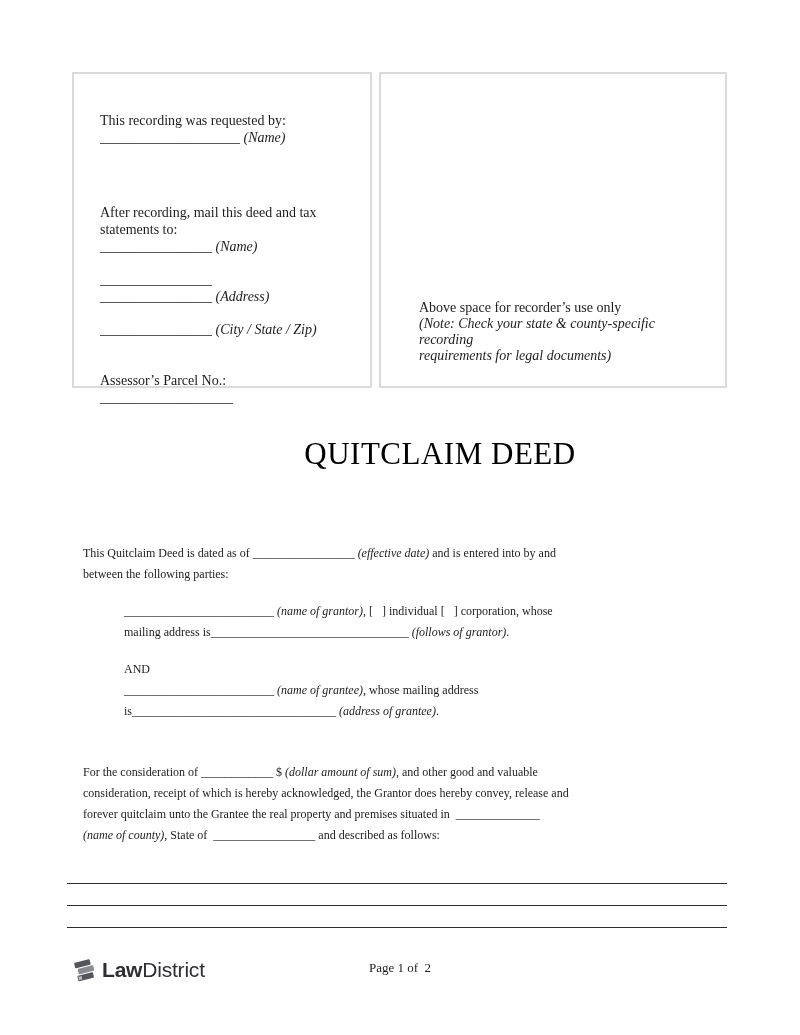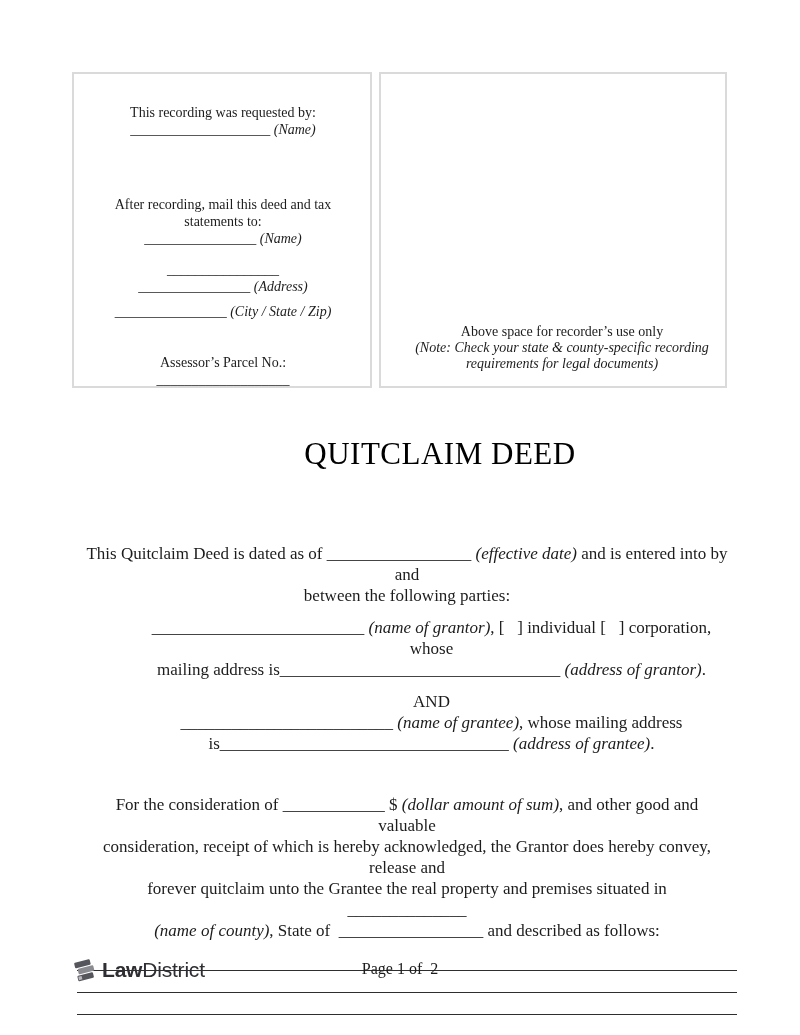--- a/index.html
+++ b/index.html
@@ -6,21 +6,21 @@
   .page{
     position:relative;
     width:800px;height:1035px;
     background:#ffffff;
     font-family:"Liberation Serif","DejaVu Serif",serif;
     color:#1c1c1c;
     overflow:hidden;
   }
   .runs, .plain{white-space:pre-wrap;}
   .it{font-style:italic;}
-  p{margin:8px;text-align:center;}
+  p{margin:16px;}
 
   
   .recorder-row{position:absolute;top:72px;left:72px;width:655px;display:flex;gap:7px;}
   .box{border:2px solid #dadada;box-sizing:border-box;height:316px;background:#fff;}
   .box-left{width:321px;padding:22px 8px 0 10px;font-size:14px;line-height:17px;}
   .box-right{width:374px;position:relative;font-size:14px;line-height:16px;}
   .box-right-inner{position:absolute;left:22px;right:4px;bottom:6px;}
 
   .f-mailto{margin-top:58px;}
   .f-address{margin-top:14px;}
@@ -28,41 +28,41 @@
   .f-parcel{margin-top:34px;}
 
   
   .doc-title{
     position:absolute;top:436px;left:0;width:100%;
     text-align:center;font-size:31px;font-weight:normal;
     letter-spacing:0.5px;color:#000000;padding-left:40px;
   }
 
   
-  .body{position:absolute;top:533px;left:77px;width:660px;font-size:17px;line-height:21px;}
+  .body{position:absolute;top:533px;left:67px;width:660px;font-size:12px;line-height:21px;}
   .p-intro{margin-top:10px;}
   .p-grantor{margin-top:11px;margin-left:57px;}
   .p-grantee{margin-top:11px;margin-left:57px;}
   .p-consideration{margin-top:40px;}
   .desc-rules{margin-top:8px;}
   .desc-rule{height:21px;border-bottom:1px solid #2e2e2e;}
   .p-tail{margin-top:0;}
 
   
   .footer-logo{
     position:absolute;left:72px;top:957px;
     display:flex;align-items:center;gap:4px;
     font-family:"Liberation Sans","DejaVu Sans",sans-serif;
     font-size:21px;color:#2e2e33;letter-spacing:-0.2px;
   }
   .footer-logo .bold{font-weight:bold;}
   .logo-icon{width:26px;height:26px;display:block;}
   .page-number{
     position:absolute;top:960px;left:0;width:100%;
-    text-align:center;font-size:16px;color:#1c1c1c;
+    text-align:center;font-size:13px;color:#1c1c1c;
   }
 </style>
 </head>
 <body>
 
 <div class="page">
 
   <div class="recorder-row">
     <div class="box box-left">
       <p class="runs"><span>This recording was requested by:
@@ -83,21 +83,21 @@
       </div>
     </div>
   </div>
 
   <div class="doc-title">QUITCLAIM DEED</div>
 
   <div class="body">
     <p class="runs p-intro"><span>This Quitclaim Deed is dated as of </span><span>_________________ </span><span class="it">(effective date)</span><span> and is entered into by and
 between the following parties:</span></p>
     <p class="runs p-grantor"><span>_________________________ </span><span class="it">(name of grantor)</span><span>, [   ] individual [   ] corporation, whose
-mailing address is_________________________________ </span><span class="it">(address of grantor)</span><span>.</span></p>
+mailing address is_________________________________ </span><span class="it">(follows of grantor)</span><span>.</span></p>
     <p class="runs p-grantee"><span>AND
 _________________________ </span><span class="it">(name of grantee)</span><span>, whose mailing address
 is__________________________________ </span><span class="it">(address of grantee)</span><span>.</span></p>
     <p class="runs p-consideration"><span>For the consideration of ____________ $ </span><span class="it">(dollar amount of sum)</span><span>, and other good and valuable
 consideration, receipt of which is hereby acknowledged, the Grantor does hereby convey, release and
 forever quitclaim unto the Grantee the real property and premises situated in  ______________
 </span><span class="it">(name of county)</span><span>, State of  _________________ and described as follows:</span></p>
     <div class="desc-rules">
       <div class="desc-rule"></div>
       <div class="desc-rule"></div>

